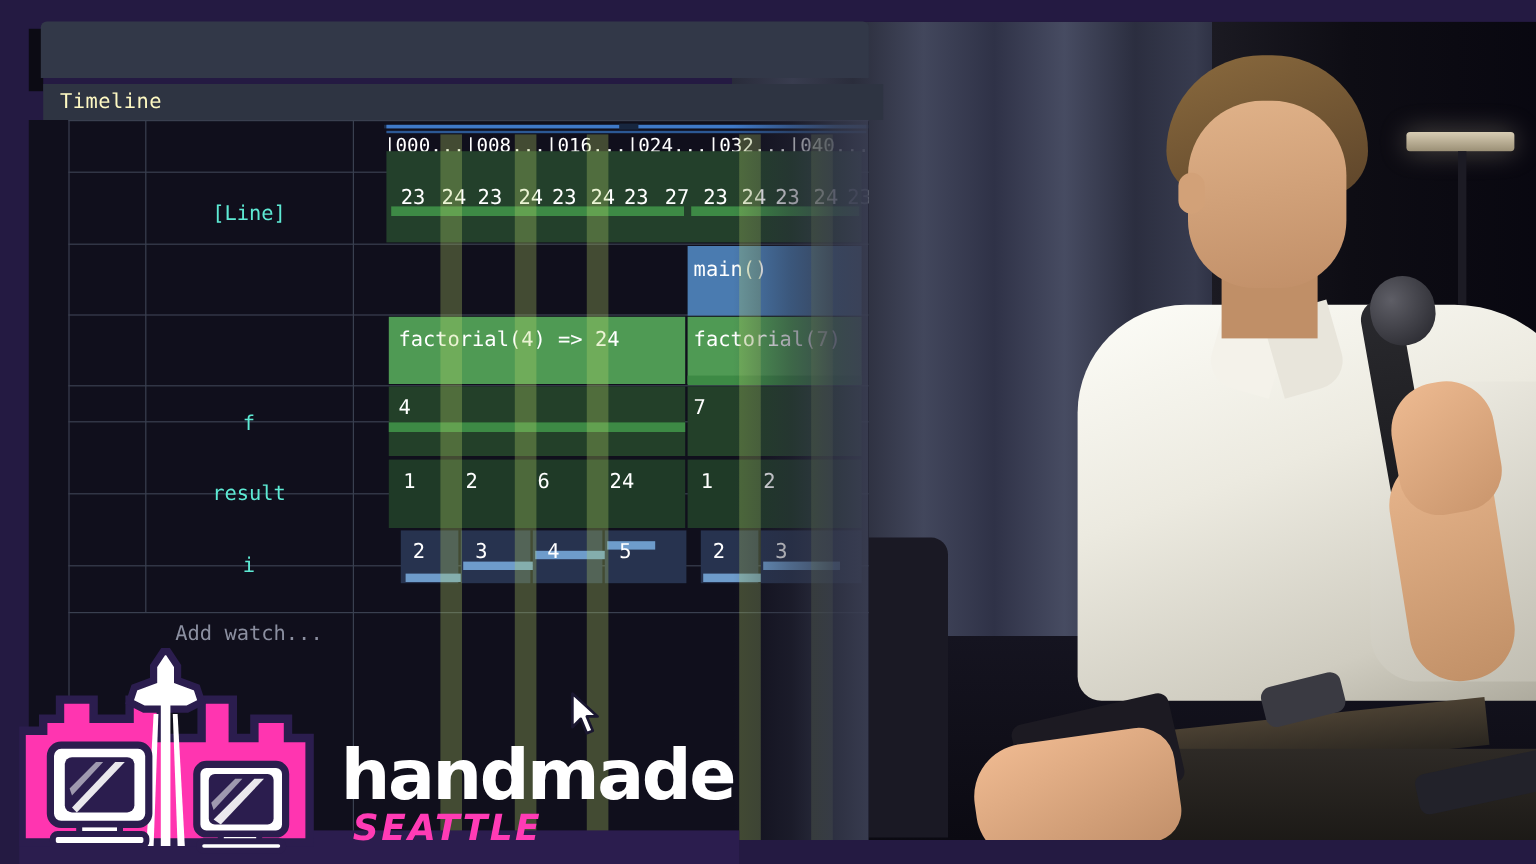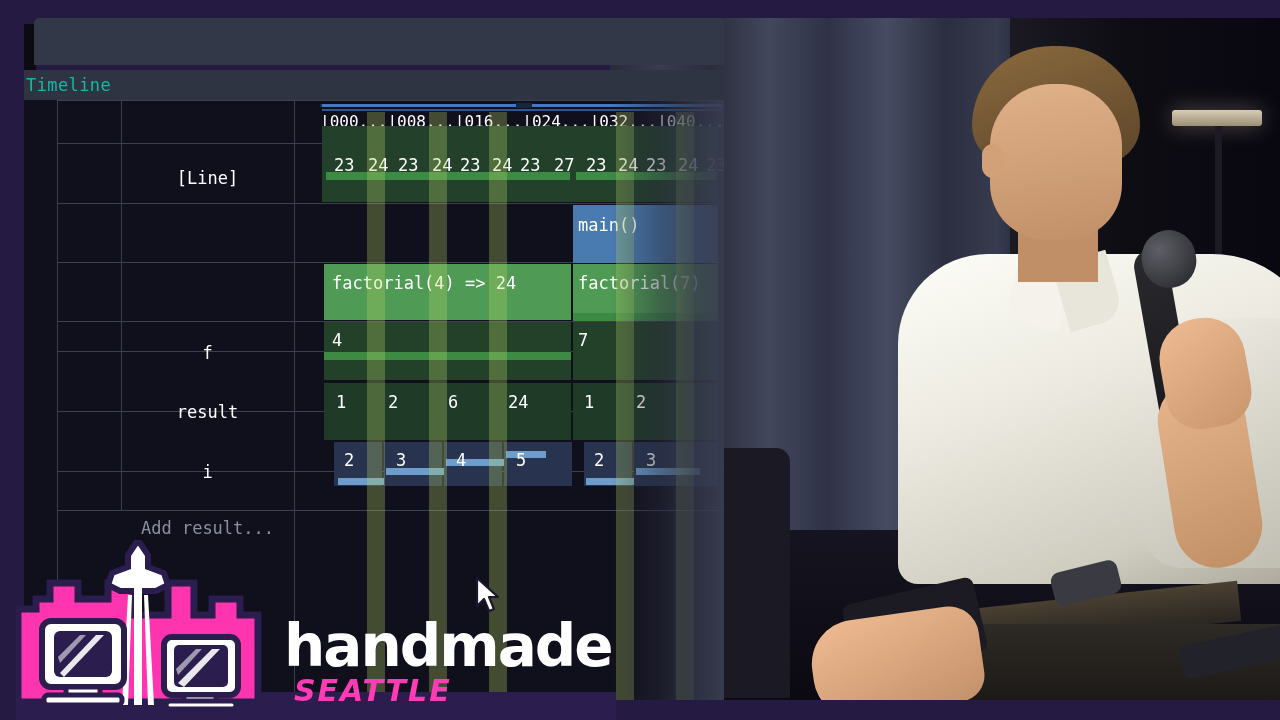--- a/index.html
+++ b/index.html
@@ -137,42 +137,42 @@
 
   .topbar{
     position:absolute; left:10px; top:0; width:690px; height:47px;
     background:#323848; border-radius:5px 5px 0 0;
   }
   .topbar-shadow{
     position:absolute; left:0; top:6px; width:12px; height:52px; background:#0c0b14;
   }
 
   .panel-title{
-    position:absolute; left:0; top:52px; width:700px; height:30px;
-    background:#2e3442; color:#14b8a6;
-    font-size:17px; line-height:30px; padding-left:2px; letter-spacing:.4px;
+    position:absolute; left:12px; top:52px; width:700px; height:30px;
+    background:#2e3442; color:#fef9c3;
+    font-size:17px; line-height:30px; padding-left:14px; letter-spacing:.4px;
   }
 
   .grid{
     position:absolute; left:0; top:82px; width:700px; height:600px;
     background:#100f1c; overflow:hidden;
   }
 
   
   .vrule{ position:absolute; top:0; width:1px; background:#3a4050; }
   .vr1{ left:33px;  height:600px; }
   .vr2{ left:97px;  height:410px; }
   .vr3{ left:270px; height:600px; }
 
   .hrule{ position:absolute; left:33px; width:667px; height:1px; background:#3a4050; }
 
   
   .rowlabel{
     position:absolute; left:97px; width:173px;
-    color:#ffffff; font-size:17px; text-align:center;
+    color:#5eead4; font-size:17px; text-align:center;
   }
   .rowlabel.muted{ color:#8b8fa0; }
 
   
   .tl{
     position:absolute; left:296px; top:0; width:404px; height:600px; overflow:hidden;
   }
   .scrollbar{
     position:absolute; left:0; top:4px; width:404px; height:3px; background:#1b2a46;
   }
@@ -304,21 +304,21 @@
       <div class="hrule" style="top:221px"></div>
       <div class="hrule" style="top:251px"></div>
       <div class="hrule" style="top:311px"></div>
       <div class="hrule" style="top:371px"></div>
       <div class="hrule" style="top:410px"></div>
 
       <div class="rowlabel" style="top:68px">[Line]</div>
       <div class="rowlabel" style="top:243px">f</div>
       <div class="rowlabel" style="top:302px">result</div>
       <div class="rowlabel" style="top:362px">i</div>
-      <div class="rowlabel muted" style="top:418px">Add result...</div>
+      <div class="rowlabel muted" style="top:418px">Add watch...</div>
 
       <div class="tl">
 
         <div class="scrollbar"></div>
         <div class="scrollthumb"></div>
         <div class="scrollthumb2"></div>
         <div class="scrollnub"></div>
 
         <div class="ruler">|000...|008...|016...|024...|032...|040...|0</div>
 

